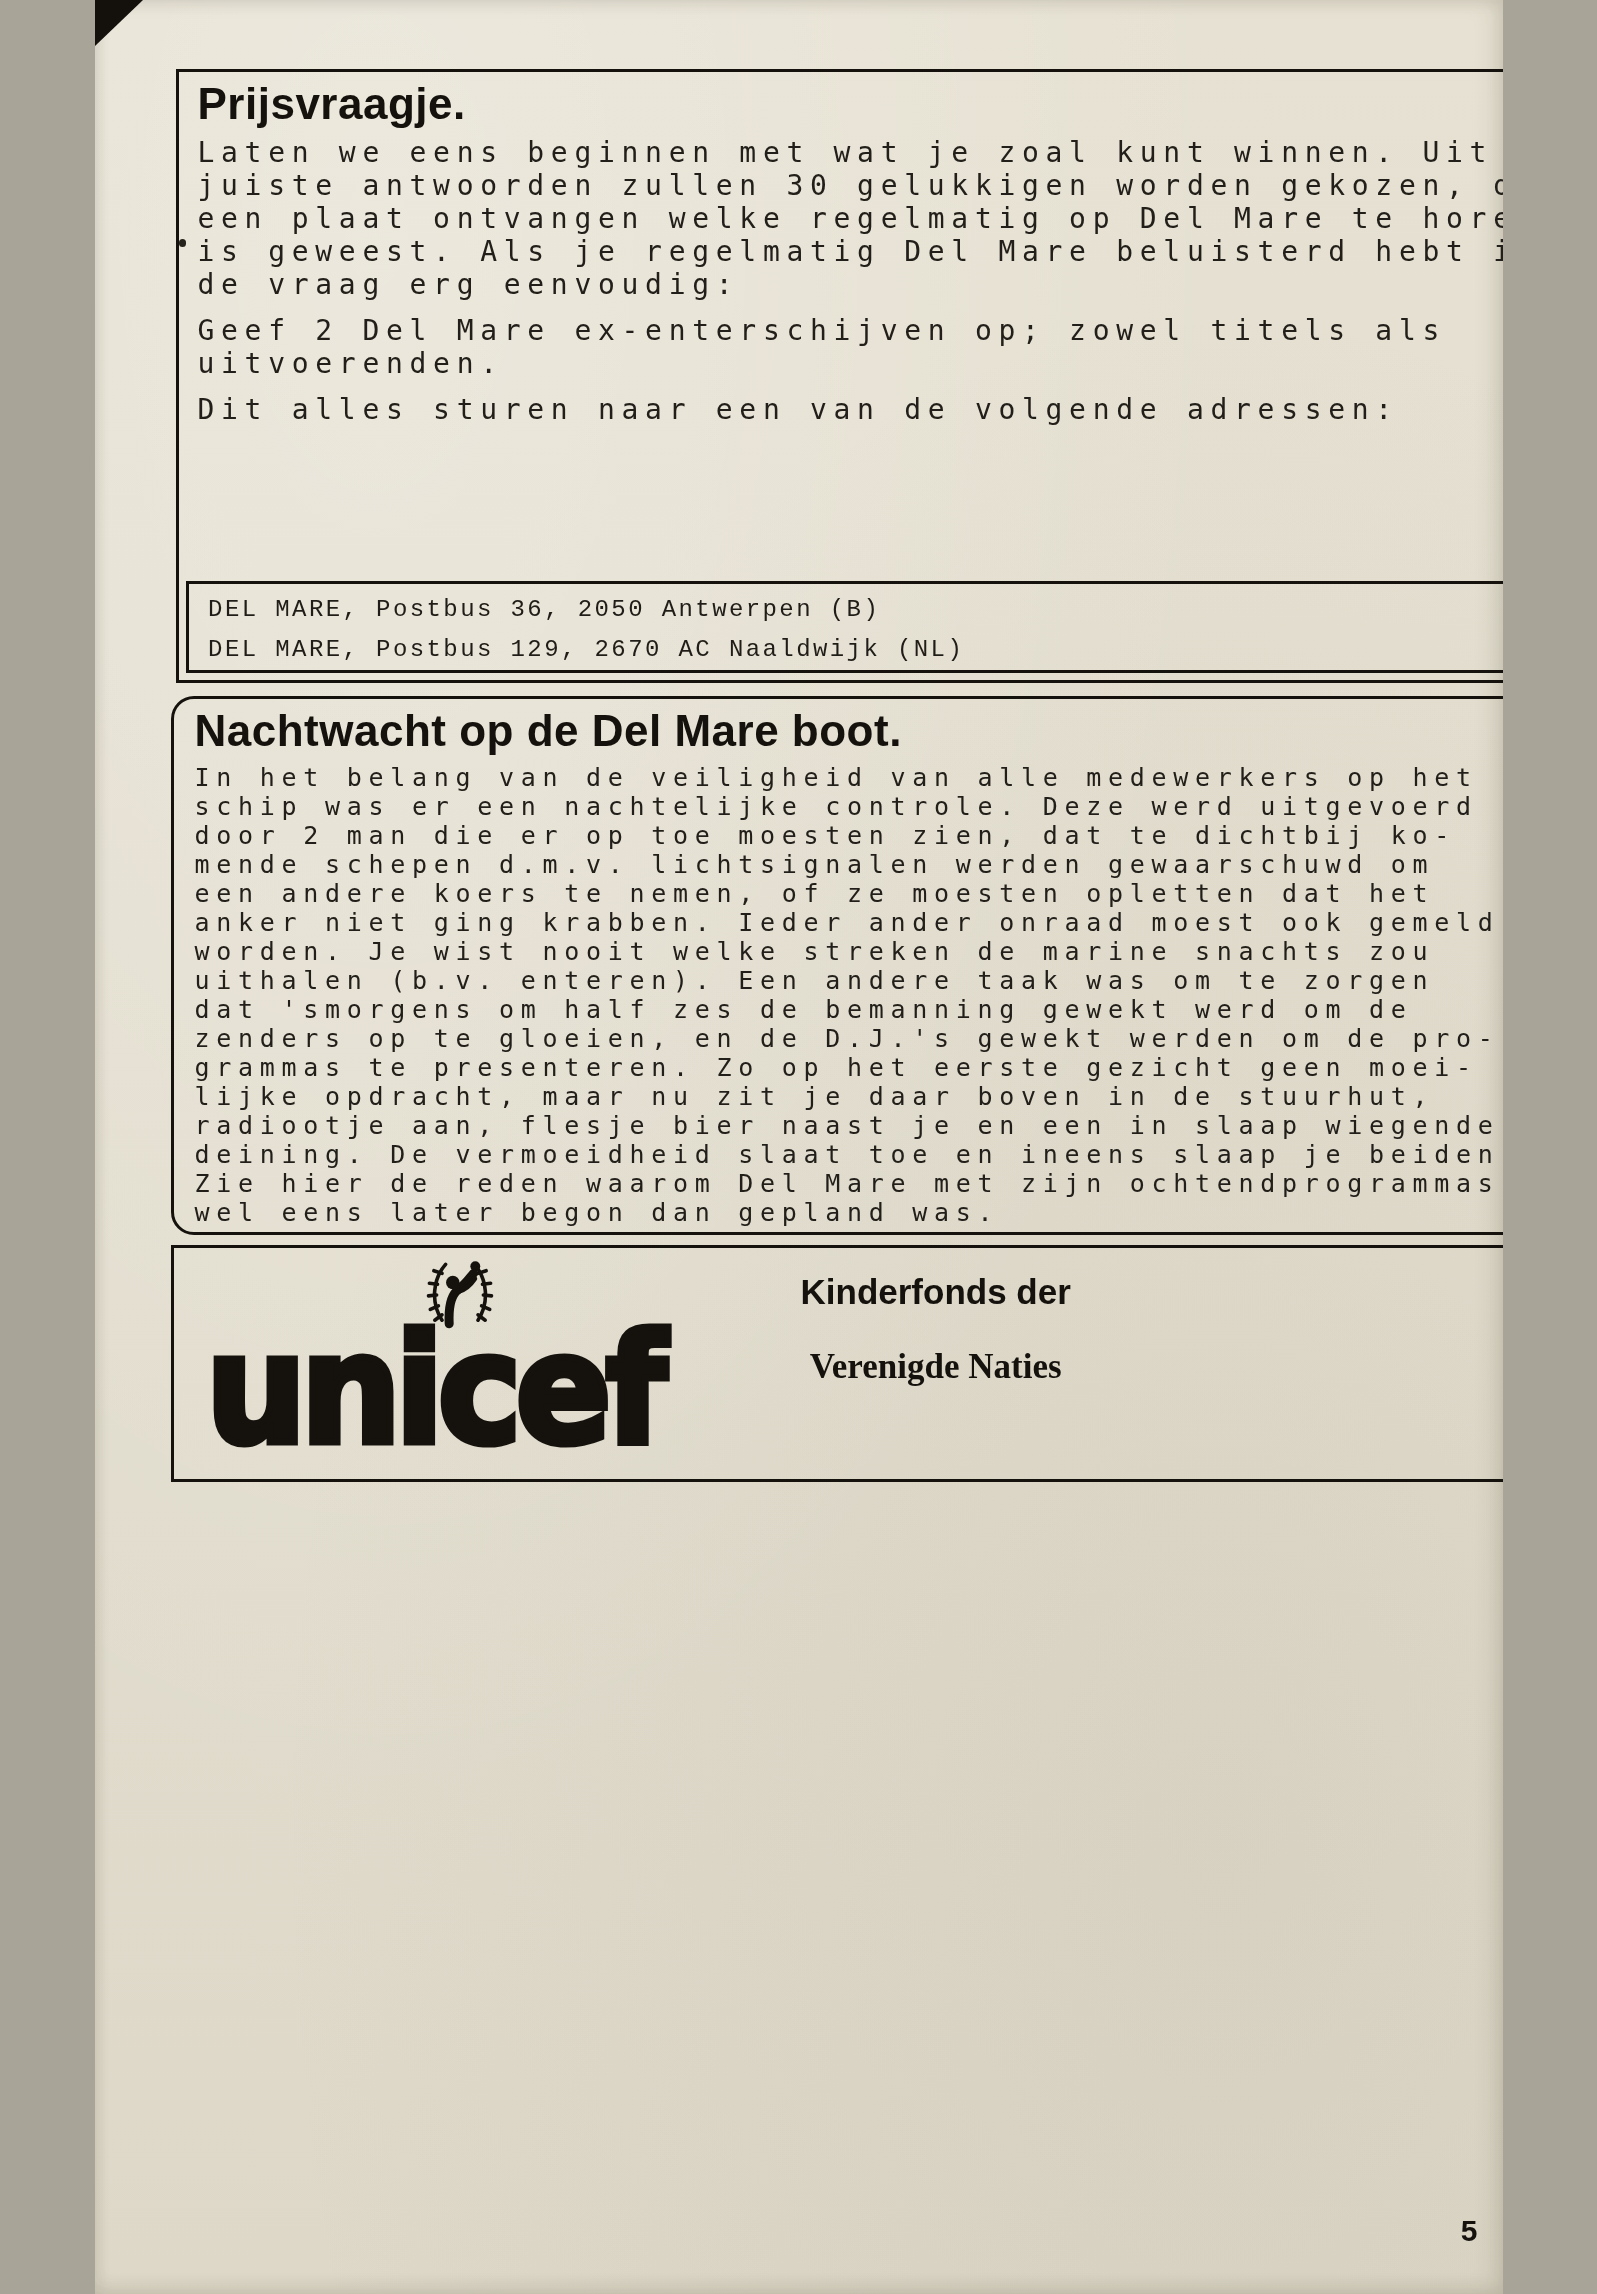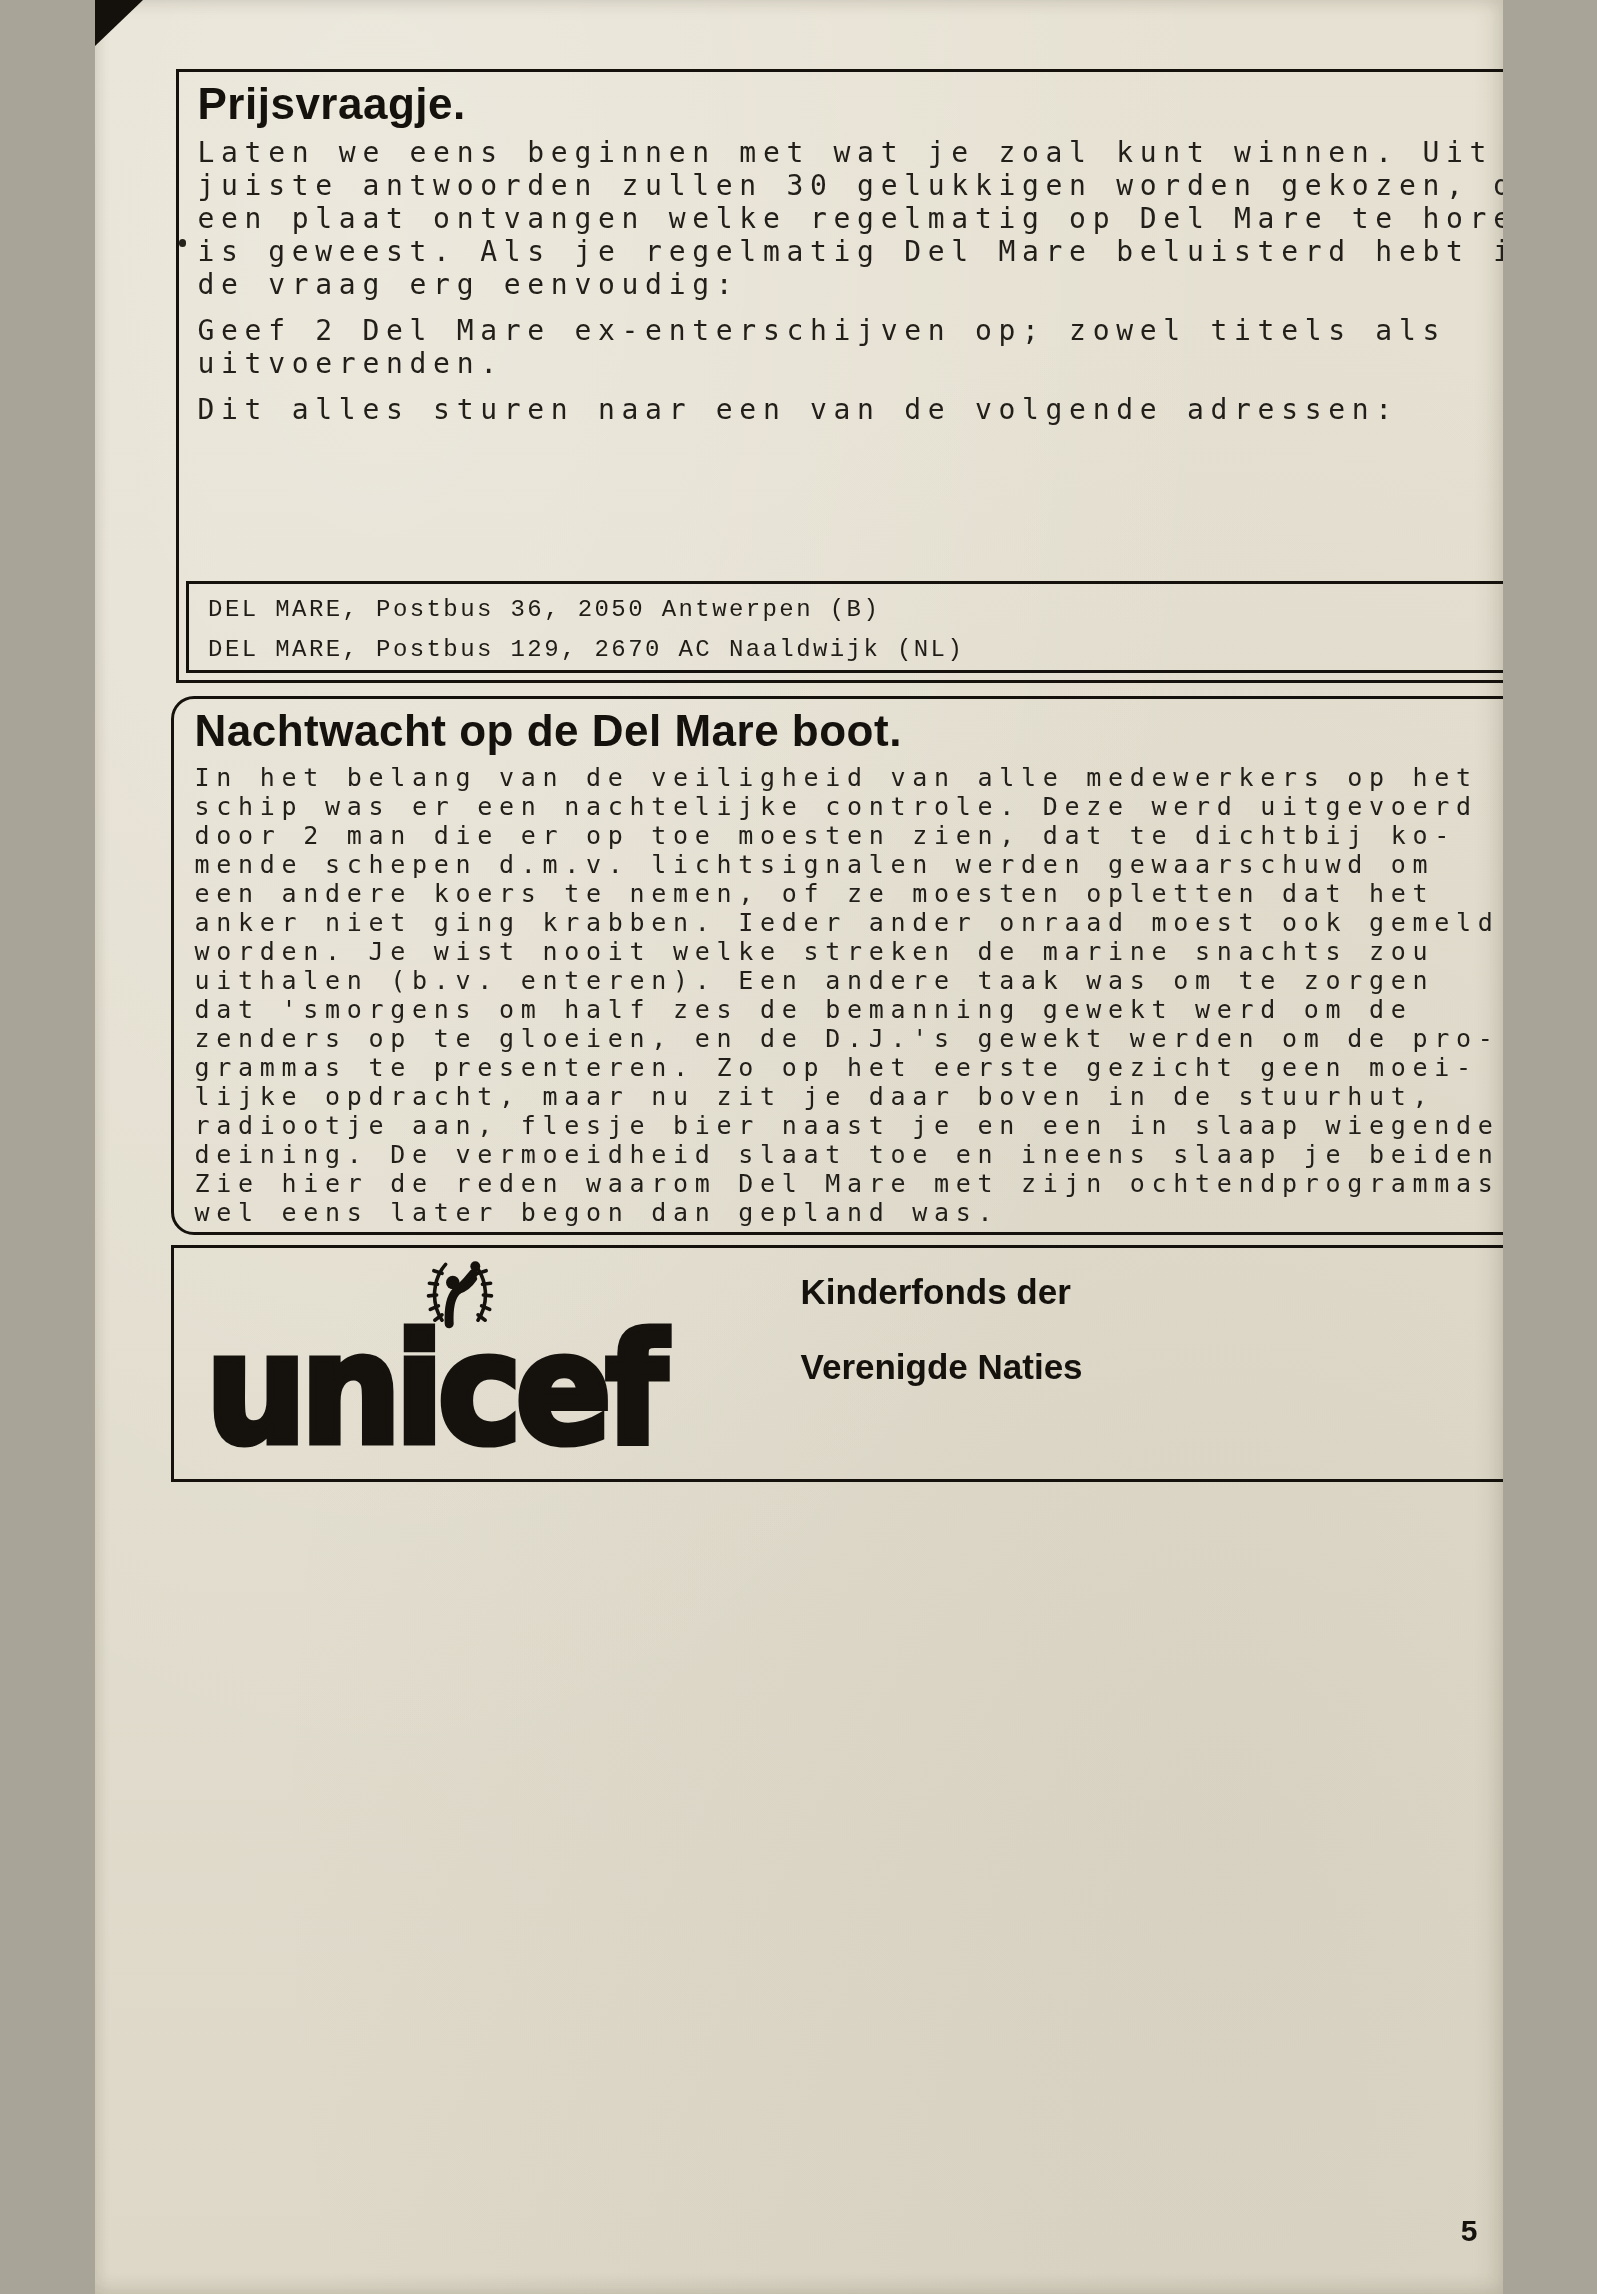--- a/index.html
+++ b/index.html
@@ -109,23 +109,24 @@
     left:241px; top:1.9px;
     width:90px; height:90px;
   }
   .unicef-caption{
     position:absolute;
     left:627px; top:25px;
     font-family:"Liberation Sans", sans-serif;
     font-weight:bold;
     font-size:35px;
     color:#15120e;
+    text-align:center;
   }
   .unicef-caption .cap-line{ line-height:1.1; }
-  .unicef-caption .cap-line + .cap-line{ margin-top:36px; }
+  .unicef-caption .cap-line + .cap-line{ margin-top:36px;font-family:Liberation Serif, serif; }
   
   .page-number{
     position:absolute;
     right:25px; bottom:46px;
     font-family:"Liberation Sans", sans-serif;
     font-weight:bold;
     font-size:30px;
     color:#15120e;
   }
 </style>

